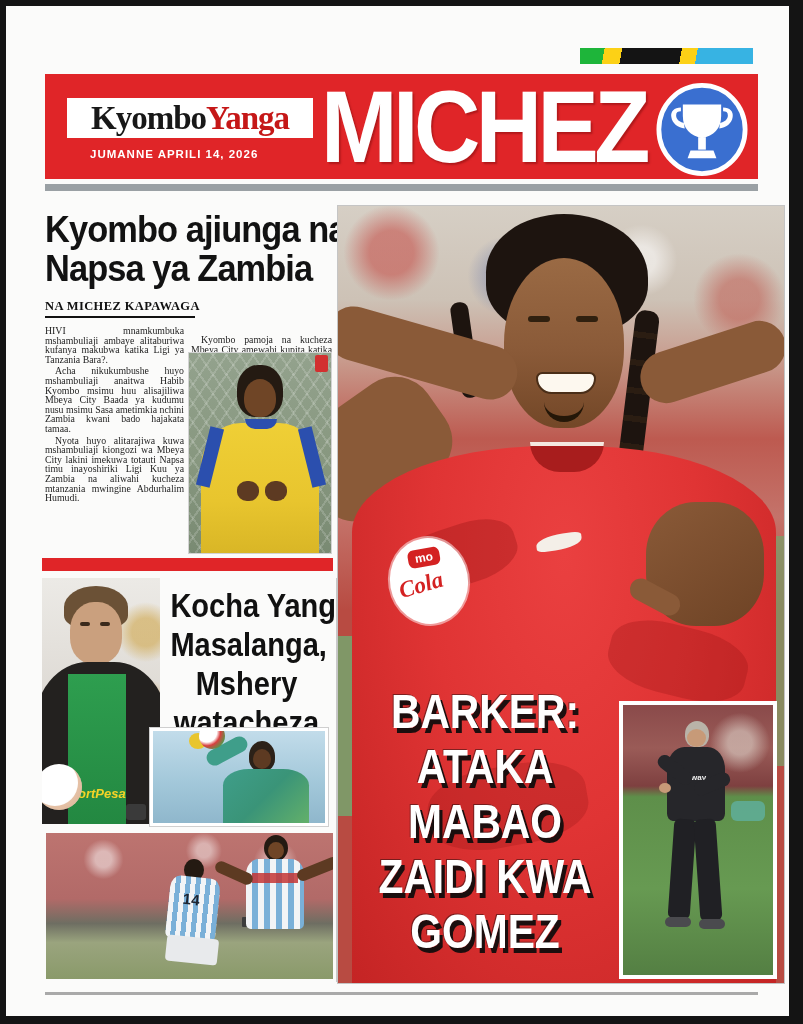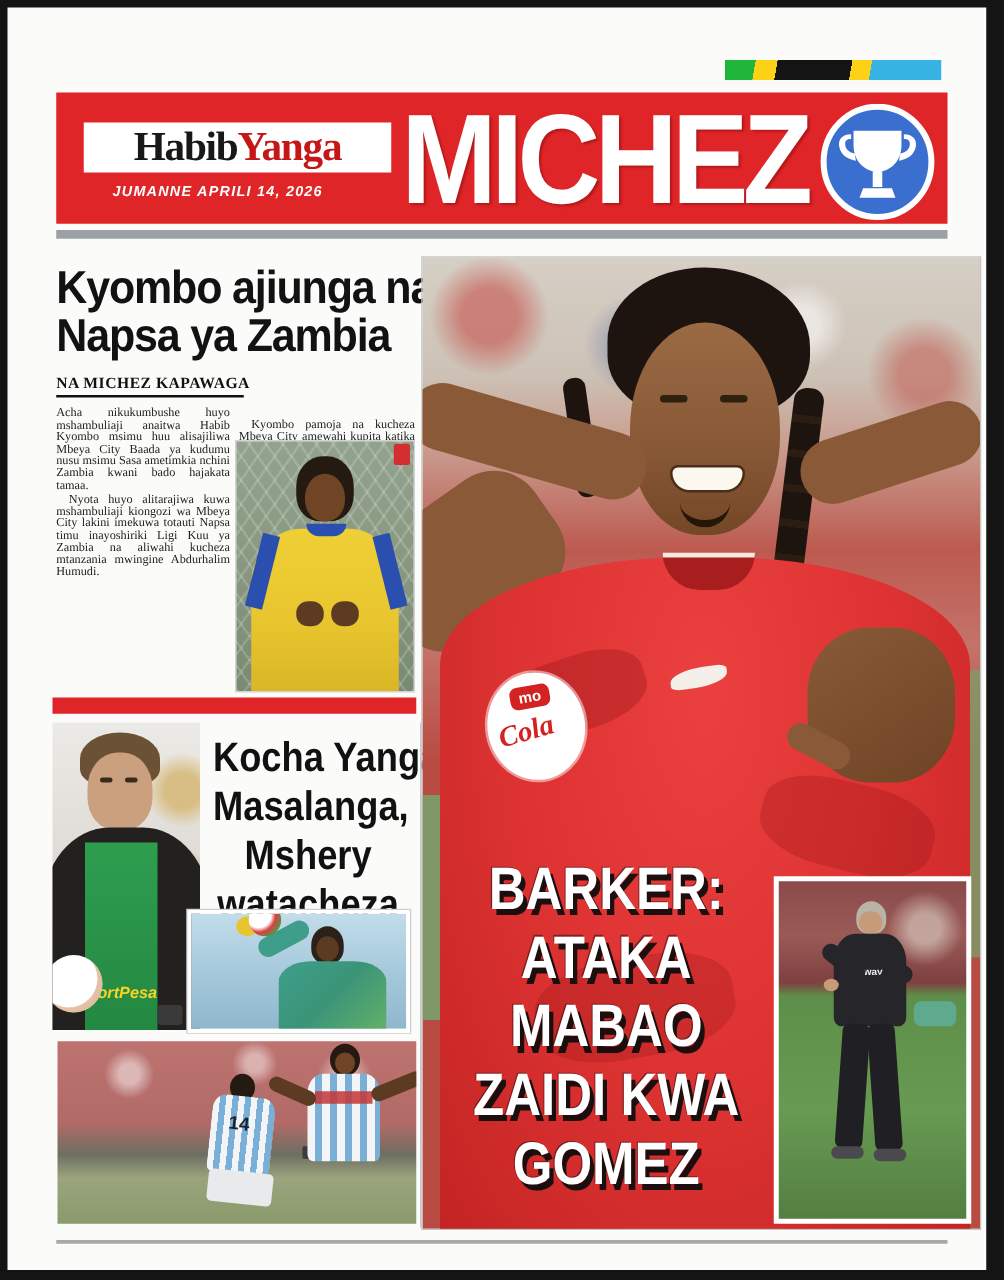--- a/index.html
+++ b/index.html
@@ -8,21 +8,21 @@
   .abs{position:absolute;}
   #page{left:6px;top:6px;width:783px;height:1010px;background:#fbfbfa;}
 
   
   .flag{background:linear-gradient(100deg,#1eb53a 0 14%,#fcd116 14% 24%,#141414 24% 58%,#fcd116 58% 67%,#37b3e3 67% 100%);}
   .mast{background:#e02528;}
   .brandbox{background:#fff;display:flex;align-items:center;justify-content:center;
             font-family:"Liberation Serif",serif;font-weight:bold;font-size:33px;letter-spacing:-1px;}
   .brandbox .b1{color:#181818;}
   .brandbox .b2{color:#c51717;}
-  .dateline{color:#fff;font-size:11.5px;font-weight:bold;letter-spacing:1px;font-style:italic;}
+  .dateline{color:#fff;font-size:11.5px;font-weight:bold;letter-spacing:1px;}
   .michezo{color:#fff;font-weight:bold;font-size:102px;line-height:104px;letter-spacing:-5px;
            transform:scaleX(.9);transform-origin:left center;white-space:nowrap;
            text-shadow:2px 2px 2px rgba(90,0,0,.35);}
   .graybar{background:#9aa0a4;}
 
   
   .lead-h{color:#121212;font-weight:bold;font-size:37px;line-height:38px;letter-spacing:-1px;
           transform:scaleX(.93);transform-origin:left top;white-space:nowrap;}
   .byline{font-family:"Liberation Serif",serif;font-weight:bold;font-size:12.5px;color:#111;letter-spacing:.4px;}
   .bodycol{font-family:"Liberation Serif",serif;font-size:9.8px;line-height:9.6px;color:#222;
@@ -84,21 +84,21 @@
 </style>
 </head>
 <body>
 <div id="canvas">
 
   <div id="page" class="abs"></div>
 
   <div class="abs flag" style="left:580px;top:48px;width:173px;height:16px;"></div>
   <div class="abs mast" style="left:45px;top:74px;width:713px;height:105px;"></div>
   <div class="abs brandbox" style="left:67px;top:98px;width:246px;height:40px;">
-    <span class="b1">Habib</span>
+    <span class="b1">Kyombo</span>
       <span class="b2">Yanga</span>
   </div>
   <div class="abs dateline" style="left:90px;top:148px;">JUMANNE  APRILI 14, 2026</div>
   <div class="abs michezo" style="left:321px;top:75px;height:104px;">MICHEZ</div>
   <div class="abs" style="left:656px;top:83px;width:92px;height:93px;">
     <svg width="92" height="93" viewBox="0 0 96 96">
       <ellipse cx="48" cy="48" rx="45" ry="46" fill="#3a6fd0" stroke="#ffffff" stroke-width="5"></ellipse>
       <g fill="#ffffff">
         <path d="M28 22h40v12c0 13-8 21-20 23-12-2-20-10-20-23z"></path>
         <path d="M26 25c-7 0-11 4-10 10 1 7 7 11 14 12l-1-6c-5-1-8-4-8-8 0-3 2-4 5-4z"></path>
@@ -110,20 +110,21 @@
   </div>
   <div class="abs graybar" style="left:45px;top:184px;width:713px;height:7px;"></div>
 
   <div class="abs lead-h" style="left:45px;top:211px;">Kyombo ajiunga na</div>
   <div class="abs lead-h" style="left:45px;top:250px;">Napsa ya Zambia</div>
 
   <div class="abs byline" style="left:45px;top:299px;">NA MICHEZ KAPAWAGA</div>
   <div class="abs" style="left:45px;top:316px;width:150px;height:2px;background:#111;"></div>
 
   <div class="abs bodycol" style="left:45px;top:326px;width:139px;height:228px;">
+    <p>HIVI mnamkumbuka mshambuliaji ambaye alitaburiwa kufanya makubwa katika Ligi ya Tanzania Bara?.</p>
     <p>Acha nikukumbushe huyo mshambuliaji anaitwa Habib Kyombo msimu huu alisajiliwa Mbeya City Baada ya kudumu nusu msimu Sasa ametimkia nchini Zambia kwani bado hajakata tamaa.</p>
     <p>Nyota huyo alitarajiwa kuwa mshambuliaji kiongozi wa Mbeya City lakini imekuwa totauti Napsa timu inayoshiriki Ligi Kuu ya Zambia na aliwahi kucheza mtanzania mwingine Abdurhalim Humudi.</p>
   </div>
   <div class="abs bodycol" style="left:191px;top:299px;width:141px;height:50px;">
     <p style="text-indent:10px;margin-top:36px;">Kyombo pamoja na kucheza Mbeya City amewahi kupita katika timu za Mbao, Mamelod ya Afrika Kusini Mbeya Kwanza na Simba.</p>
   </div>
 
   <div class="photo ph-kyombo" style="left:188px;top:352px;width:142px;height:200px;">
     <div class="shape" style="right:3px;top:2px;width:13px;height:17px;background:#d23030;border-radius:2px;"></div>
     <div class="shape" style="left:48px;top:12px;width:46px;height:52px;background:#241a12;border-radius:46% 46% 40% 40%;"></div>

